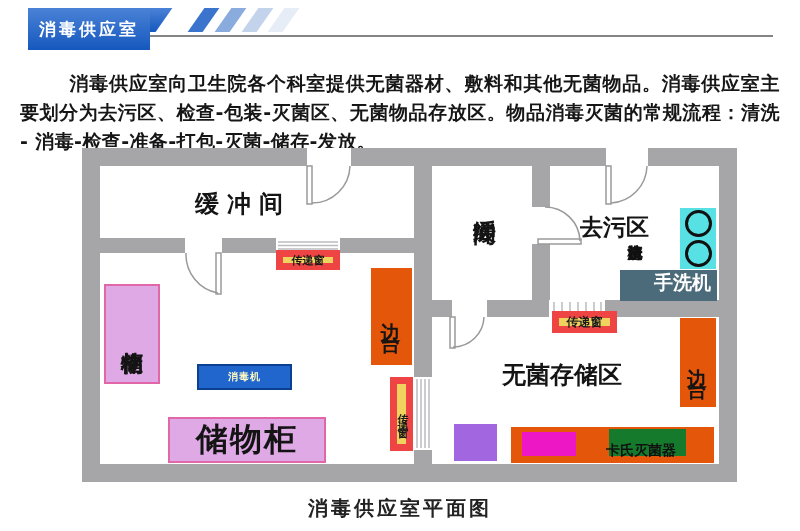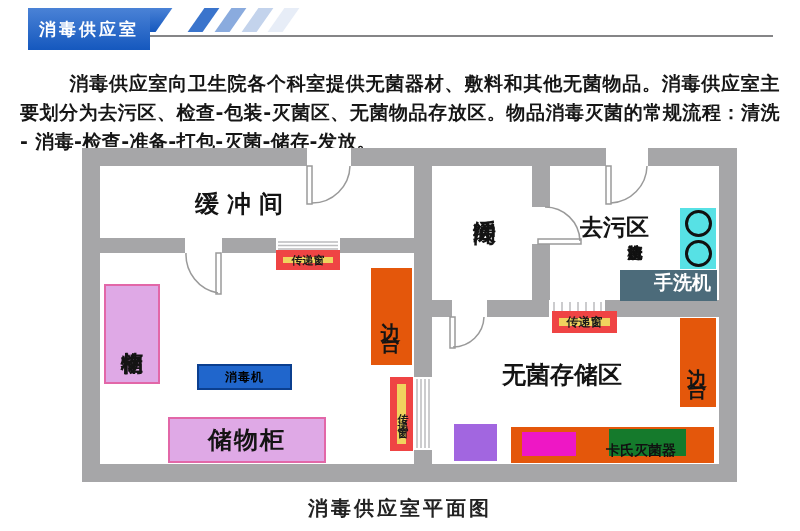--- a/index.html
+++ b/index.html
@@ -115,24 +115,24 @@
 
     <div class="abs lbl room-label" style="left:195px;top:43px;letter-spacing:8px;font-size:24px;">缓冲间</div>
     <div class="abs lbl vtext" style="left:470px;top:56px;font-size:23px;letter-spacing:1px;">缓冲间</div>
     <div class="abs lbl room-label" style="left:580px;top:67px;">去污区</div>
     <div class="abs lbl" style="left:502px;top:214px;font-size:24px;">无菌存储区</div>
 
     <div class="abs box pink center" style="left:104px;top:139px;width:56px;height:100px;">
       <span class="lbl vtext" style="font-size:22px;">储物柜</span>
     </div>
     <div class="abs box pink center" style="left:168px;top:272px;width:158px;height:46px;">
-      <span class="lbl" style="font-size:24px;letter-spacing:2px;font-family:Liberation Serif, serif;">储物柜</span>
+      <span class="lbl" style="font-size:32px;letter-spacing:2px;font-family:Liberation Serif, serif;">储物柜</span>
     </div>
     <div class="abs box center" style="left:197px;top:219px;width:95px;height:26px;background:var(--disinfector-blue);border:2px solid var(--disinfector-border);">
-      <span style="font-size:12px;font-weight:bold;color:#000000;letter-spacing:1px;">消毒机</span>
+      <span style="font-size:10px;font-weight:bold;color:#fef9c3;letter-spacing:1px;">消毒机</span>
     </div>
     <div class="abs box orange center" style="left:371px;top:123px;width:41px;height:97px;">
       <span class="lbl vtext" style="font-size:20px;letter-spacing:10px;">边台</span>
     </div>
 
     <div class="abs box yellow center" style="left:276px;top:105px;width:64px;height:20px;font-size:11px;z-index:5;">
       <span>传递窗</span>
     </div>
     <div class="abs box yellow center" style="left:390px;top:232px;width:23px;height:74px;z-index:5;">
       <span class="vtext" style="font-size:11px;letter-spacing:7px;">传递窗</span>

